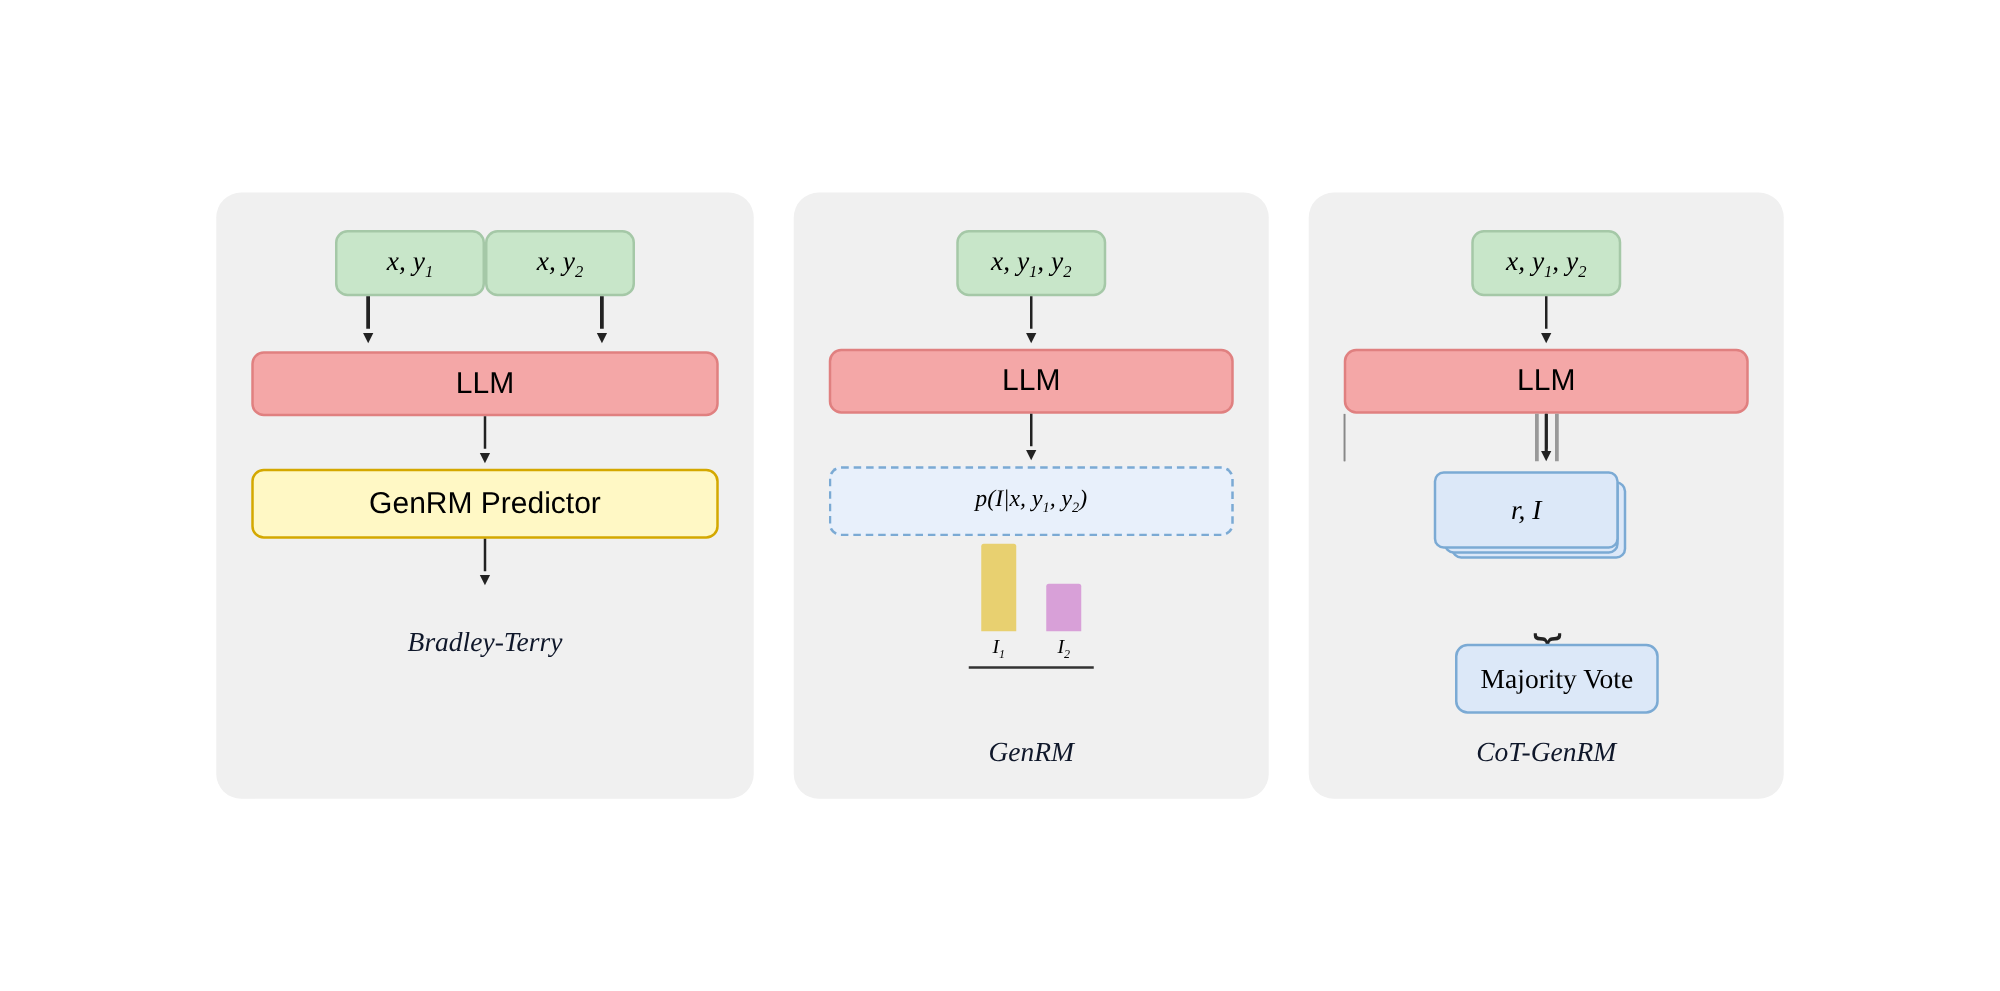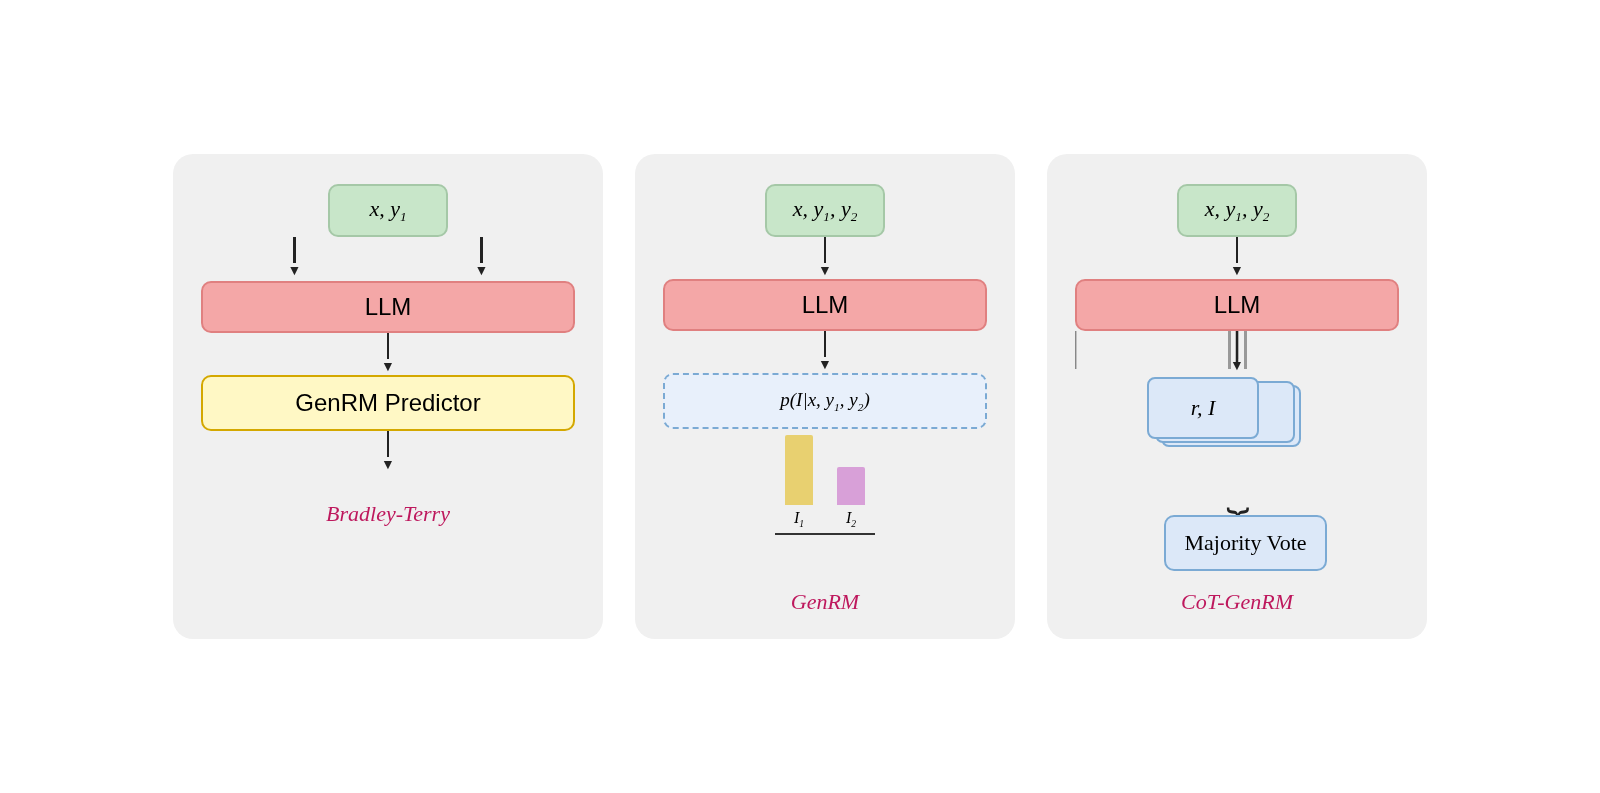--- a/index.html
+++ b/index.html
@@ -28,21 +28,21 @@
       display: flex;
       flex-direction: column;
       align-items: center;
       gap: 0;
       min-width: 380px;
       position: relative;
     }
 
     .diagram-label {
       font-size: 22px;
-      color: #be185d;
+      color: #0f172a;
       margin-top: 18px;
       font-style: italic;
     }
 
     
     .box {
       border-radius: 10px;
       display: flex;
       align-items: center;
       justify-content: center;
@@ -188,20 +188,25 @@
 <div class="diagrams-container">
 
   <div class="diagram-panel bt-panel">
 
     <div class="bt-inputs">
       <div class="bt-input-col">
         <div class="box box-green">
           <span class="math">x, y<sub>1</sub></span>
         </div>
       </div>
+      <div class="bt-input-col">
+        <div class="box box-green">
+          <span class="math">x, y<sub>2</sub></span>
+        </div>
+      </div>
     </div>
 
     <div style="width:100%; height:44px; position:relative; display:flex; justify-content:space-around;">
       <div style="display:flex;flex-direction:column;align-items:center;">
         <div style="width:2.5px;background:#222;height:26px;"></div>
         <span style="font-size:14px;color:#222;">▼</span>
       </div>
       <div style="display:flex;flex-direction:column;align-items:center;">
         <div style="width:2.5px;background:#222;height:26px;"></div>
         <span style="font-size:14px;color:#222;">▼</span>
@@ -306,21 +311,21 @@
       </div>
       <div style="position:absolute;left:calc(50% - 9px);top:0;width:2.5px;background:#999;height:38px;"></div>
       <div style="position:absolute;left:calc(50% + 7px);top:0;width:2.5px;background:#999;height:38px;"></div>
     </div>
 
     <div style="position:relative;width:180px;height:90px;margin:0 auto;">
 
       <div style="position:absolute;top:8px;left:14px;width:140px;height:62px;background:#dce8f8;border:2px solid #7baad4;border-radius:8px;"></div>
       <div style="position:absolute;top:4px;left:8px;width:140px;height:62px;background:#dce8f8;border:2px solid #7baad4;border-radius:8px;"></div>
 
-      <div style="position:absolute;top:0;left:0;width:112px;height:62px;background:#dce8f8;border:2px solid #7baad4;border-radius:8px;display:flex;align-items:center;justify-content:center;">
+      <div style="position:absolute;top:0;left:0;width:148px;height:62px;background:#dce8f8;border:2px solid #7baad4;border-radius:8px;display:flex;align-items:center;justify-content:center;">
         <span class="math" style="font-size:22px;">r, I</span>
       </div>
     </div>
 
     <div class="brace-section">
       <div style="font-size:38px;color:#222;font-family:Arial;line-height:1;letter-spacing:-2px;">⏟</div>
 
       <div style="margin-top:4px;margin-left:17px;">
         <div class="box-blue-solid" style="padding:8px 18px;">
           <span>Majority Vote</span>

